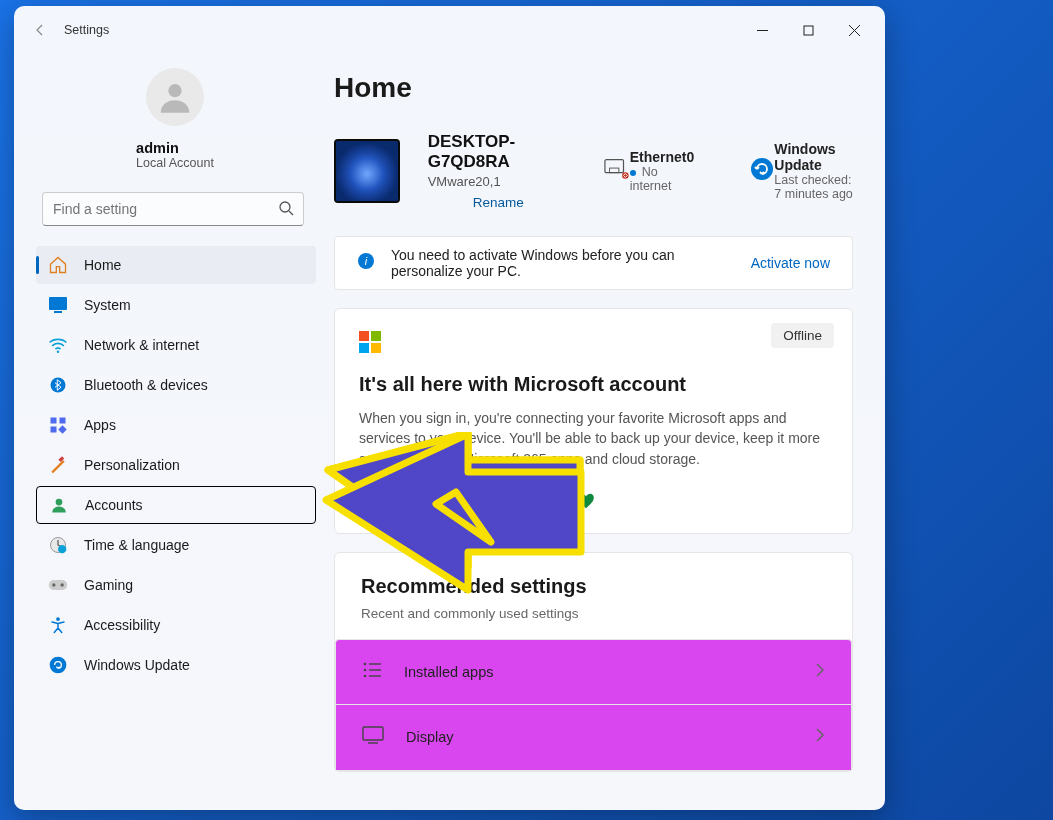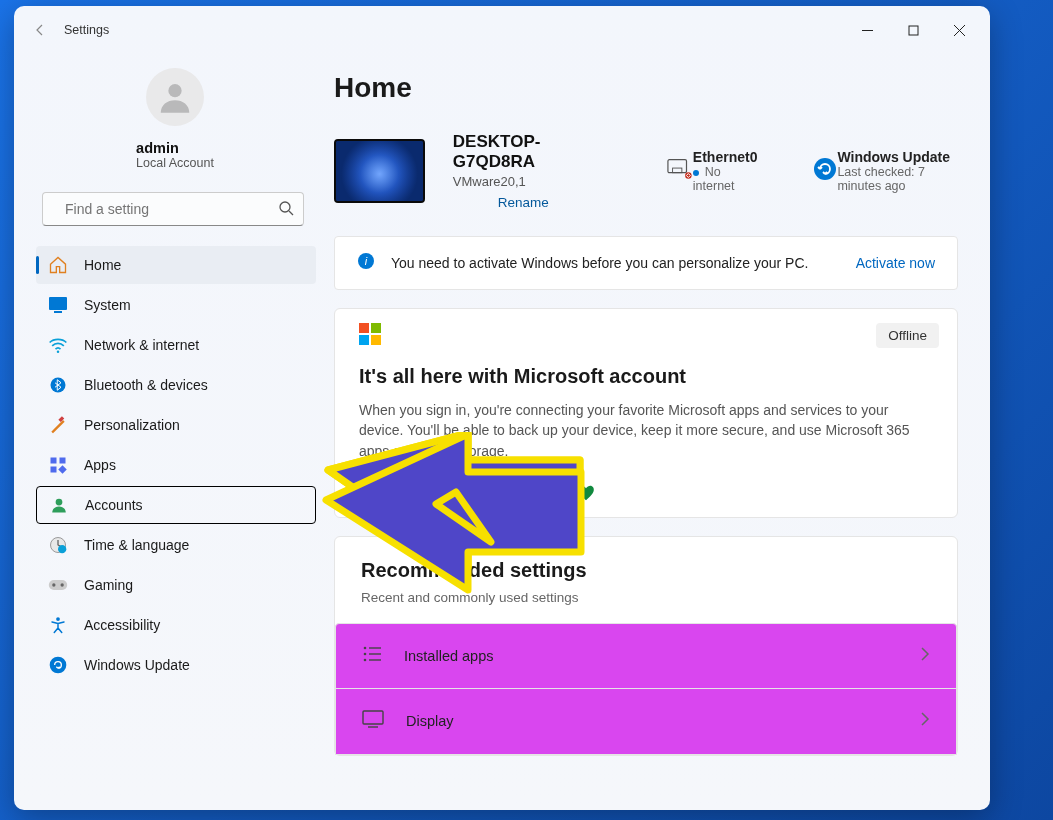--- a/index.html
+++ b/index.html
@@ -1,30 +1,30 @@
 <!DOCTYPE html>
 <html><head>
 <meta charset="utf-8">
 <style>
   * { box-sizing: border-box; margin: 0; padding: 0; font-family: "Segoe UI", Arial, sans-serif; }
   body { background: linear-gradient(135deg, #1a73e8 0%, #0d47a1 100%); width: 1053px; height: 820px; overflow: hidden; }
-  .window { position: absolute; top: 6px; left: 14px; width: 976px; height: 804px; background: linear-gradient(180deg,#f3f6fc 0%, #f5f7fb 100%); border-radius: 10px; box-shadow: 0 8px 32px rgba(0,0,0,.3); overflow: hidden; display: flex; flex-direction: column; }
+  .window { position: absolute; top: 6px; left: 14px; width: 871px; height: 804px; background: linear-gradient(180deg,#f3f6fc 0%, #f5f7fb 100%); border-radius: 10px; box-shadow: 0 8px 32px rgba(0,0,0,.3); overflow: hidden; display: flex; flex-direction: column; }
   .titlebar { height: 48px; display: flex; align-items: center; padding: 0 8px; }
   .back-btn { width: 36px; height: 36px; display: flex; align-items: center; justify-content: center; color: #888; border-radius: 4px; cursor: pointer; }
   .titlebar-title { font-size: 12.5px; color: #333; margin-left: 6px; }
   .win-controls { margin-left: auto; display: flex; }
   .win-btn { width: 46px; height: 32px; display: flex; align-items: center; justify-content: center; color: #222; }
   .body { flex: 1; display: flex; overflow: hidden; }
   .sidebar { width: 310px; padding: 0 0 0 0; display: flex; flex-direction: column; }
   .user { display: flex; align-items: center; gap: 14px; padding: 14px 18px 22px 30px; flex-direction: column; }
   .avatar { width: 58px; height: 58px; background: #e9e9ea; border-radius: 50%; display: flex; align-items: center; justify-content: center; }
   .user-name { font-size: 14.5px; font-weight: 600; color: #111; }
   .user-sub { font-size: 12.5px; color: #555; }
   .search { margin: 0 20px 16px 28px; position: relative; }
-  .search input { width: 100%; height: 34px; border: 1px solid #ccc; border-bottom: 1.5px solid #888; border-radius: 4px; padding: 0 34px 0 22px; font-size: 14px; background: #fbfcfd; }
+  .search input { width: 100%; height: 34px; border: 1px solid #ccc; border-bottom: 1.5px solid #888; border-radius: 4px; padding: 0 34px 0 10px; font-size: 14px; background: #fbfcfd; }
   .search .sicon { position: absolute; right: 10px; top: 8px; color: #555; }
   .nav { padding: 4px 8px 0 22px; display: flex; flex-direction: column; gap: 2px; }
   .nav-item { height: 38px; display: flex; align-items: center; gap: 16px; padding: 0 12px; border-radius: 4px; cursor: pointer; font-size: 14px; color: #1a1a1a; position: relative; }
   .nav-item.active { background: #e9edf3; }
   .nav-item.active::before { content: ""; position: absolute; left: 0; top: 10px; bottom: 10px; width: 3px; background: #0067c0; border-radius: 2px; }
   .nav-item.focused { border: 1.5px solid #000; border-radius: 4px; }
   .nav-icon { width: 20px; height: 20px; display: flex; align-items: center; justify-content: center; flex-shrink: 0; }
   .main { flex: 1; padding: 14px 32px 0 10px; overflow-y: auto; }
   h1.page-title { font-size: 28px; font-weight: 600; color: #1a1a1a; margin: 4px 0 28px 0; }
   .device-row { display: flex; align-items: center; gap: 28px; margin-bottom: 26px; flex-wrap: nowrap; }
@@ -33,21 +33,21 @@
   .device-name { font-size: 17px; font-weight: 600; color: #111; }
   .device-sub { font-size: 13px; color: #555; margin-top: 2px; }
   .rename-link { font-size: 13.5px; color: #04589b; margin-top: 6px; cursor: pointer; margin-left: 45px; }
   .net-block, .wu-block { display: flex; align-items: center; }
   .net-title, .wu-title { font-size: 14px; font-weight: 600; color: #222; }
   .net-sub, .wu-sub { font-size: 12.5px; color: #666; }
   .dot { display:inline-block; width:6px;height:6px;border-radius:50%;background:#0078d4; margin-right:6px; vertical-align: middle;}
   .banner { background: #fff; border: 1px solid #e5e5e5; border-radius: 4px; height: 54px; display: flex; align-items: center; padding: 0 22px; gap: 16px; margin-bottom: 18px; }
   .banner-txt { font-size: 14px; color: #222; flex: 1; }
   .activate-link { color: #0067c0; font-size: 14px; cursor: pointer; }
-  .card { background: #fff; border: 1px solid #e5e5e5; border-radius: 6px; padding: 14px 24px; margin-bottom: 18px; position: relative; }
+  .card { background: #fff; border: 1px solid #e5e5e5; border-radius: 6px; padding: 22px 24px; margin-bottom: 18px; position: relative; }
   .ms-logo { display:grid; grid-template-columns: 10px 10px; grid-template-rows: 10px 10px; gap:2px; }
   .ms-logo span:nth-child(1){background:#f25022;} .ms-logo span:nth-child(2){background:#7fba00;} .ms-logo span:nth-child(3){background:#00a4ef;} .ms-logo span:nth-child(4){background:#ffb900;}
   .offline-chip { position: absolute; right: 18px; top: 14px; background: #f1f1f1; border-radius: 4px; padding: 5px 12px; font-size: 13.5px; color: #333; }
   .card h2 { font-size: 20px; font-weight: 600; margin: 20px 0 12px; color: #1a1a1a;}
   .card p { font-size: 14px; color: #555; line-height: 1.45; }
   .app-icons { display: flex; gap: 14px; margin-top: 20px; }
   .app-icons .ai { width: 22px; height: 22px; border-radius: 4px; display:flex;align-items:center;justify-content:center;color:#fff;font-size:10px;font-weight:700;}
   .rec-title { font-size: 20px; font-weight: 600; color: #1a1a1a; }
   .rec-sub { font-size: 13.5px; color: #666; margin-top: 8px; }
   .setting-row { background:#d946ef; border:1px solid #e5e5e5; border-top:none; height: 66px; display:flex; align-items:center; padding: 0 26px; gap: 22px; cursor:pointer; }
@@ -139,37 +139,37 @@
           <span class="nav-icon">
               <svg width="18" height="18" viewBox="0 0 24 24">
                 <circle cx="12" cy="12" r="10" fill="#0078d4"></circle>
                 <path d="M11 5 V19 L16 15 L8 9 M11 5 L16 9 L8 15" stroke="#fff" stroke-width="1.3" fill="none"></path>
               </svg>
             </span>
           <span>Bluetooth &amp; devices</span>
         </div>
         <div class="nav-item">
           <span class="nav-icon">
-              <svg width="20" height="20" viewBox="0 0 24 24">
-                <path d="M4 20 L8 16 L18 6 L20 8 L10 18 L6 22 Z" fill="#e08020"></path>
-                <rect x="14" y="2" width="4" height="6" transform="rotate(45 16 5)" fill="#d04040"></rect>
-              </svg>
-            </span>
-          <span>Personalization</span>
-        </div>
-        <div class="nav-item">
-          <span class="nav-icon">
               <svg width="18" height="18" viewBox="0 0 24 24">
                 <rect x="2" y="2" width="8" height="8" fill="#4f6bed"></rect>
                 <rect x="14" y="2" width="8" height="8" fill="#4f6bed"></rect>
                 <rect x="2" y="14" width="8" height="8" fill="#4f6bed"></rect>
                 <rect x="14" y="14" width="8" height="8" fill="#4f6bed" transform="rotate(45 18 18)"></rect>
               </svg>
             </span>
           <span>Apps</span>
+        </div>
+        <div class="nav-item">
+          <span class="nav-icon">
+              <svg width="20" height="20" viewBox="0 0 24 24">
+                <path d="M4 20 L8 16 L18 6 L20 8 L10 18 L6 22 Z" fill="#e08020"></path>
+                <rect x="14" y="2" width="4" height="6" transform="rotate(45 16 5)" fill="#d04040"></rect>
+              </svg>
+            </span>
+          <span>Personalization</span>
         </div>
         <div class="nav-item focused">
           <span class="nav-icon">
               <svg width="18" height="18" viewBox="0 0 24 24">
                 <circle cx="12" cy="8" r="4.5" fill="#2e9e5b"></circle>
                 <path d="M3 22c0-5 4-8 9-8s9 3 9 8" fill="#2e9e5b"></path>
               </svg>
             </span>
           <span>Accounts</span>
         </div>

